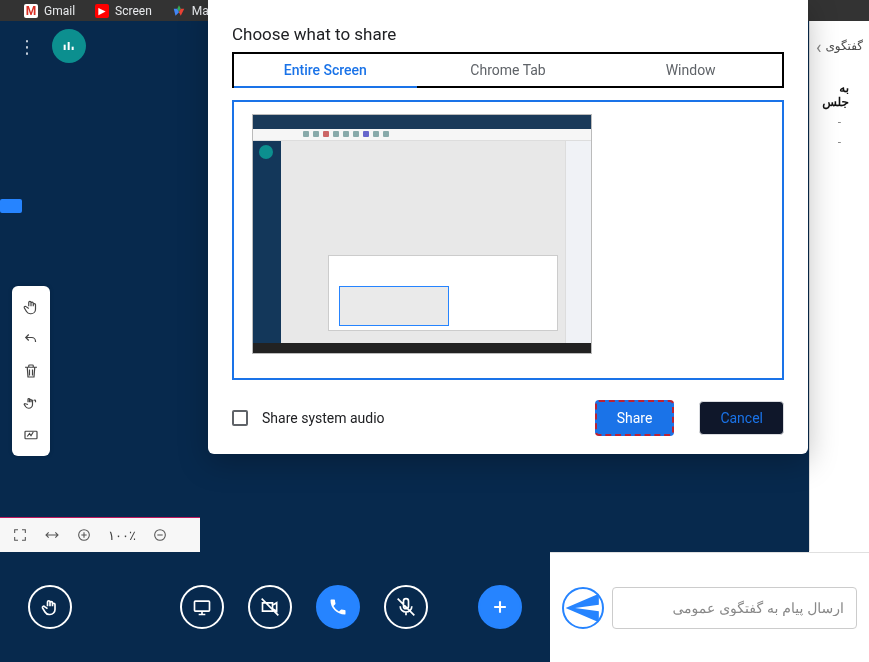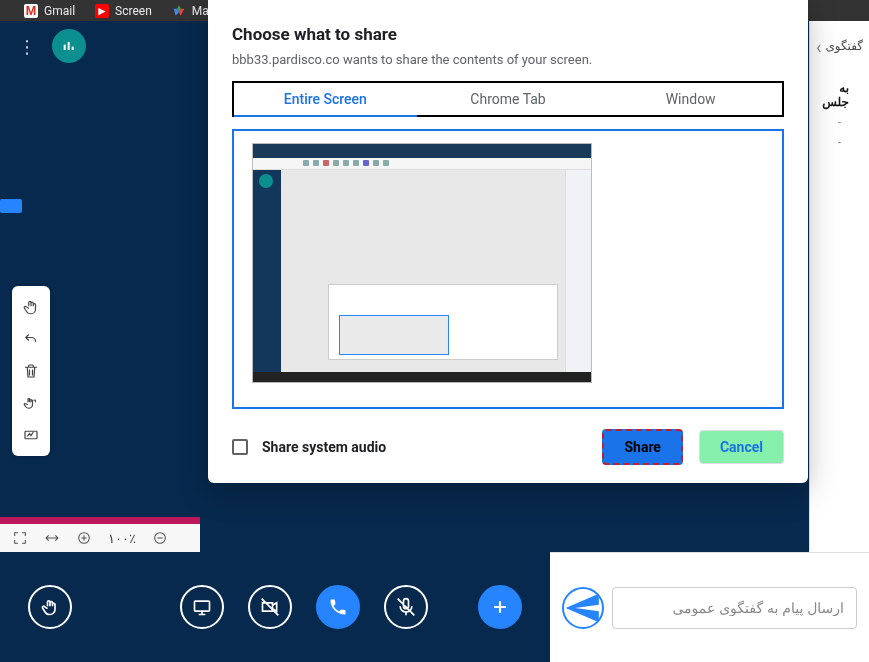--- a/index.html
+++ b/index.html
@@ -27,40 +27,40 @@
   .side-body .dash { color: #888; text-align: center; margin: 6px 0; }
 
   
   .main-area { position: absolute; top: 71px; left: 0; right: 60px; bottom: 110px; background: #07294d; }
   .blue-tab { position: absolute; left: 0; top: 128px; width: 22px; height: 14px; background: #2684ff; border-radius: 2px; }
   .left-tools { position: absolute; left: 12px; top: 215px; width: 38px; background: #fff; border-radius: 6px; box-shadow: 0 0 4px rgba(0,0,0,.15); display: flex; flex-direction: column; align-items: center; padding: 6px 0; gap: 2px; }
   .left-tools .tool { width: 30px; height: 30px; display: flex; align-items: center; justify-content: center; color: #444; cursor: pointer; border-radius: 4px; }
   .left-tools .tool svg { width: 18px; height: 18px; }
 
   
-  .viewer-ctrls { position: absolute; left: 0; bottom: 0; width: 200px; height: 35px; background: #f7f7f7; border-top: 7px solid #be185d; display: flex; align-items: center; gap: 16px; padding: 0 12px; color: #404040; font-size: 13px; }
+  .viewer-ctrls { position: absolute; left: 0; bottom: 0; width: 200px; height: 35px; background: #f7f7f7; border-top: 1px solid #be185d; display: flex; align-items: center; gap: 16px; padding: 0 12px; color: #404040; font-size: 13px; }
   .vc-btn { cursor: pointer; display: inline-flex; }
   .vc-btn svg { width: 16px; height: 16px; }
 
   
   .call-bar { position: absolute; bottom: 0; left: 0; width: 550px; height: 110px; background: #07294d; display: flex; align-items: center; gap: 24px; padding: 0 28px; }
   .circle-btn { width: 44px; height: 44px; border-radius: 50%; border: 2px solid #fff; display: flex; align-items: center; justify-content: center; color: #fff; cursor: pointer; }
   .circle-btn.solid { background: #2684ff; border-color: #2684ff; }
   .circle-btn svg { width: 20px; height: 20px; }
   .call-gap { flex: 1; }
 
   
   .chat-input-area { position: absolute; bottom: 0; left: 550px; right: 0; height: 110px; background: #fff; border-top: 1px solid #e0e0e0; display: flex; align-items: center; gap: 8px; padding: 0 12px; }
   .send-btn { width: 42px; height: 42px; border-radius: 50%; border: 2px solid #2684ff; display: flex; align-items: center; justify-content: center; color: #2684ff; cursor: pointer; transform: scaleX(-1); }
   .chat-input { flex: 1; height: 42px; border: 1px solid #ccc; border-radius: 4px; padding: 0 12px; font-size: 14px; direction: rtl; color: #333; }
   .chat-input::placeholder { color: #888; }
 
   
   .modal { position: absolute; top: 0; left: 208px; width: 600px; background: #fff; border-radius: 0 0 6px 6px; box-shadow: 0 8px 30px rgba(0,0,0,.25); padding: 24px 24px 18px; z-index: 50; }
-  .modal h2 { font-size: 17px; font-weight: 700; color: #202124; margin-bottom: 8px; }
+  .modal h2 { font-size: 17px; font-weight: 400; color: #202124; margin-bottom: 8px; }
   .modal .sub { font-size: 13px; color: #5f6368; margin-bottom: 14px; }
 
   .tabrow { border: 2px solid #000000; display: flex; height: 36px; margin-bottom: 12px; }
   .tabrow .tab { flex: 1; display: flex; align-items: center; justify-content: center; font-size: 14px; color: #5f6368; cursor: pointer; }
   .tabrow .tab.active { color: #1a73e8; font-weight: 500; position: relative; }
   .tabrow .tab.active::after { content: ''; position: absolute; bottom: -2px; left: 0; right: 0; height: 2px; background: #1a73e8; }
 
   .preview-box { border: 2px solid #1a73e8; height: 280px; background: #fff; padding: 10px; position: relative; }
   .preview-thumb { width: 340px; height: 240px; margin: 2px 0 0 8px; background: #e8e8e8; border: 1px solid #bbb; position: relative; overflow: hidden; }
   
@@ -70,27 +70,27 @@
   .thumb-logo { position: absolute; top: 30px; left: 6px; width: 14px; height: 14px; border-radius: 50%; background: #0c8f8f; }
   .thumb-right { position: absolute; top: 26px; right: 0; width: 26px; bottom: 10px; background: #f0f2f6; border-left: 1px solid #ddd; }
   .thumb-taskbar { position: absolute; bottom: 0; left: 0; right: 0; height: 10px; background: #222; }
   .thumb-window { position: absolute; top: 140px; left: 75px; width: 230px; height: 76px; background: #fff; border: 1px solid #ccc; }
   .thumb-window-inner { position: absolute; top: 30px; left: 10px; width: 110px; height: 40px; border: 1px solid #2684ff; background: #eaeaea; }
   .thumb-strip-icons { position: absolute; top: 16px; left: 50px; right: 30px; height: 8px; display: flex; gap: 4px; }
   .thumb-strip-icons span { width: 6px; height: 6px; background: #8aa; border-radius: 1px; }
   .thumb-strip-icons span:nth-child(3) { background: #c66; }
   .thumb-strip-icons span:nth-child(7) { background: #66c; }
 
-  .modal-footer { display: flex; align-items: center; margin-top: 20px; font-weight: bold; }
+  .modal-footer { display: flex; align-items: center; margin-top: 20px; }
   .checkbox-row { display: flex; align-items: center; gap: 14px; font-size: 14px; color: #202124; }
   .chk { width: 16px; height: 16px; border: 2px solid #5f6368; border-radius: 2px; cursor: pointer; }
   .footer-spacer { flex: 1; }
   .btn { padding: 8px 20px; font-size: 14px; border-radius: 4px; cursor: pointer; }
-  .btn-primary { background: #1a73e8; color: #000000; border: 2px dashed #b23; }
-  .btn-secondary { background: #86efac; color: #1a73e8; border: 1px solid #dadce0; margin-left: 16px; }
+  .btn-primary { background: #1a73e8; color: #ffffff; border: 2px dashed #b23; }
+  .btn-secondary { background: #0f172a; color: #1a73e8; border: 1px solid #dadce0; margin-left: 25px; }
 </style>
 </head>
 <body>
 
 <div class="bookmarks-bar">
   <div class="bookmark">
     <span class="favicon gmail-ico">M</span>
     <span>Gmail</span>
   </div>
   <div class="bookmark">
@@ -230,21 +230,20 @@
   <div class="send-btn">
       <svg viewBox="0 0 24 24" fill="#2684ff">
         <path d="M2 21l21-9L2 3v7l15 2-15 2z"></path>
       </svg>
     </div>
   <input class="chat-input" placeholder="ارسال پیام به گفتگوی عمومی" style="">
 </div>
 
 <div class="modal">
   <h2>Choose what to share</h2>
-  <div class="sub">bbb33.pardisco.co wants to share the contents of your screen.</div>
   <div class="tabrow">
     <div class="tab active">Entire Screen</div>
     <div class="tab">Chrome Tab</div>
     <div class="tab">Window</div>
   </div>
   <div class="preview-box">
     <div class="preview-thumb">
       <div class="thumb-left"></div>
       <div class="thumb-logo"></div>
       <div class="thumb-top"></div>

